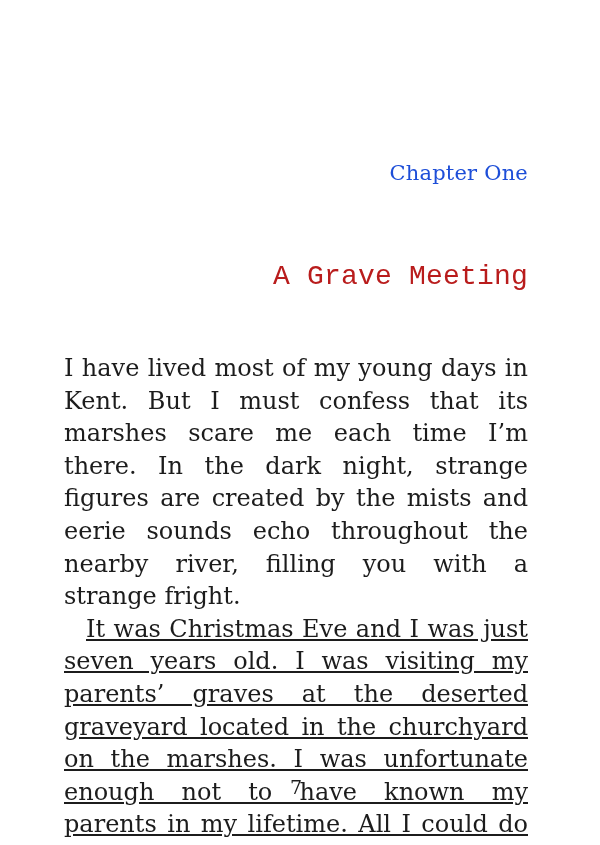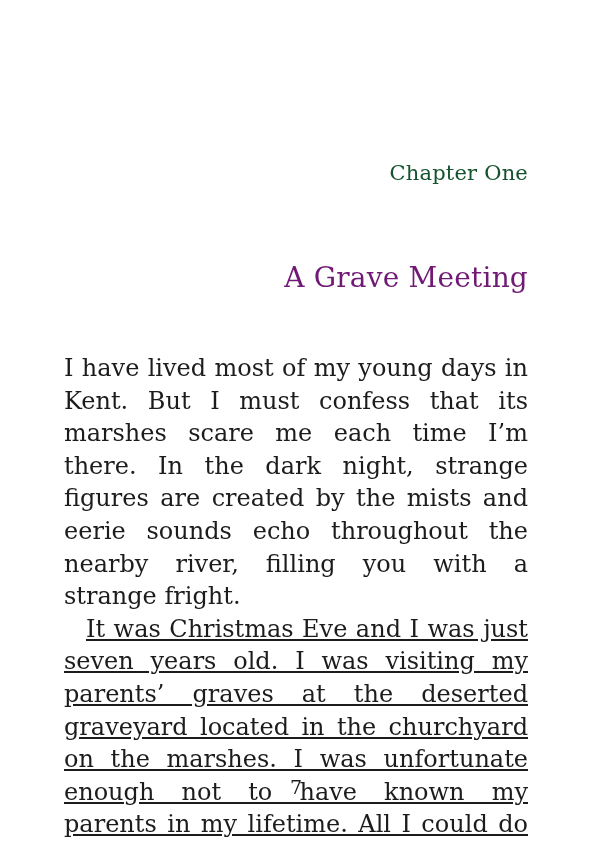--- a/index.html
+++ b/index.html
@@ -17,31 +17,32 @@
       overflow: hidden;
     }
     .chapter-label {
       position: absolute;
       top: 161px;
       left: 64px;
       right: 72px;
       text-align: right;
       font-size: 21px;
       letter-spacing: 0.2px;
-      color: #14532d;
+      color: #1d4ed8;
     }
     .chapter-title {
       position: absolute;
       top: 261px;
       left: 64px;
       right: 72px;
       text-align: right;
       font-size: 28px;
       letter-spacing: 0.2px;
-      color: #701a75;
+      color: #b91c1c;
+      font-family: Liberation Mono, monospace;
     }
     .text-block {
       position: absolute;
       top: 352px;
       left: 64px;
       right: 72px;
       font-size: 24px;
       line-height: 32.6px;
       text-align: justify;
       color: #1c1c1c;

